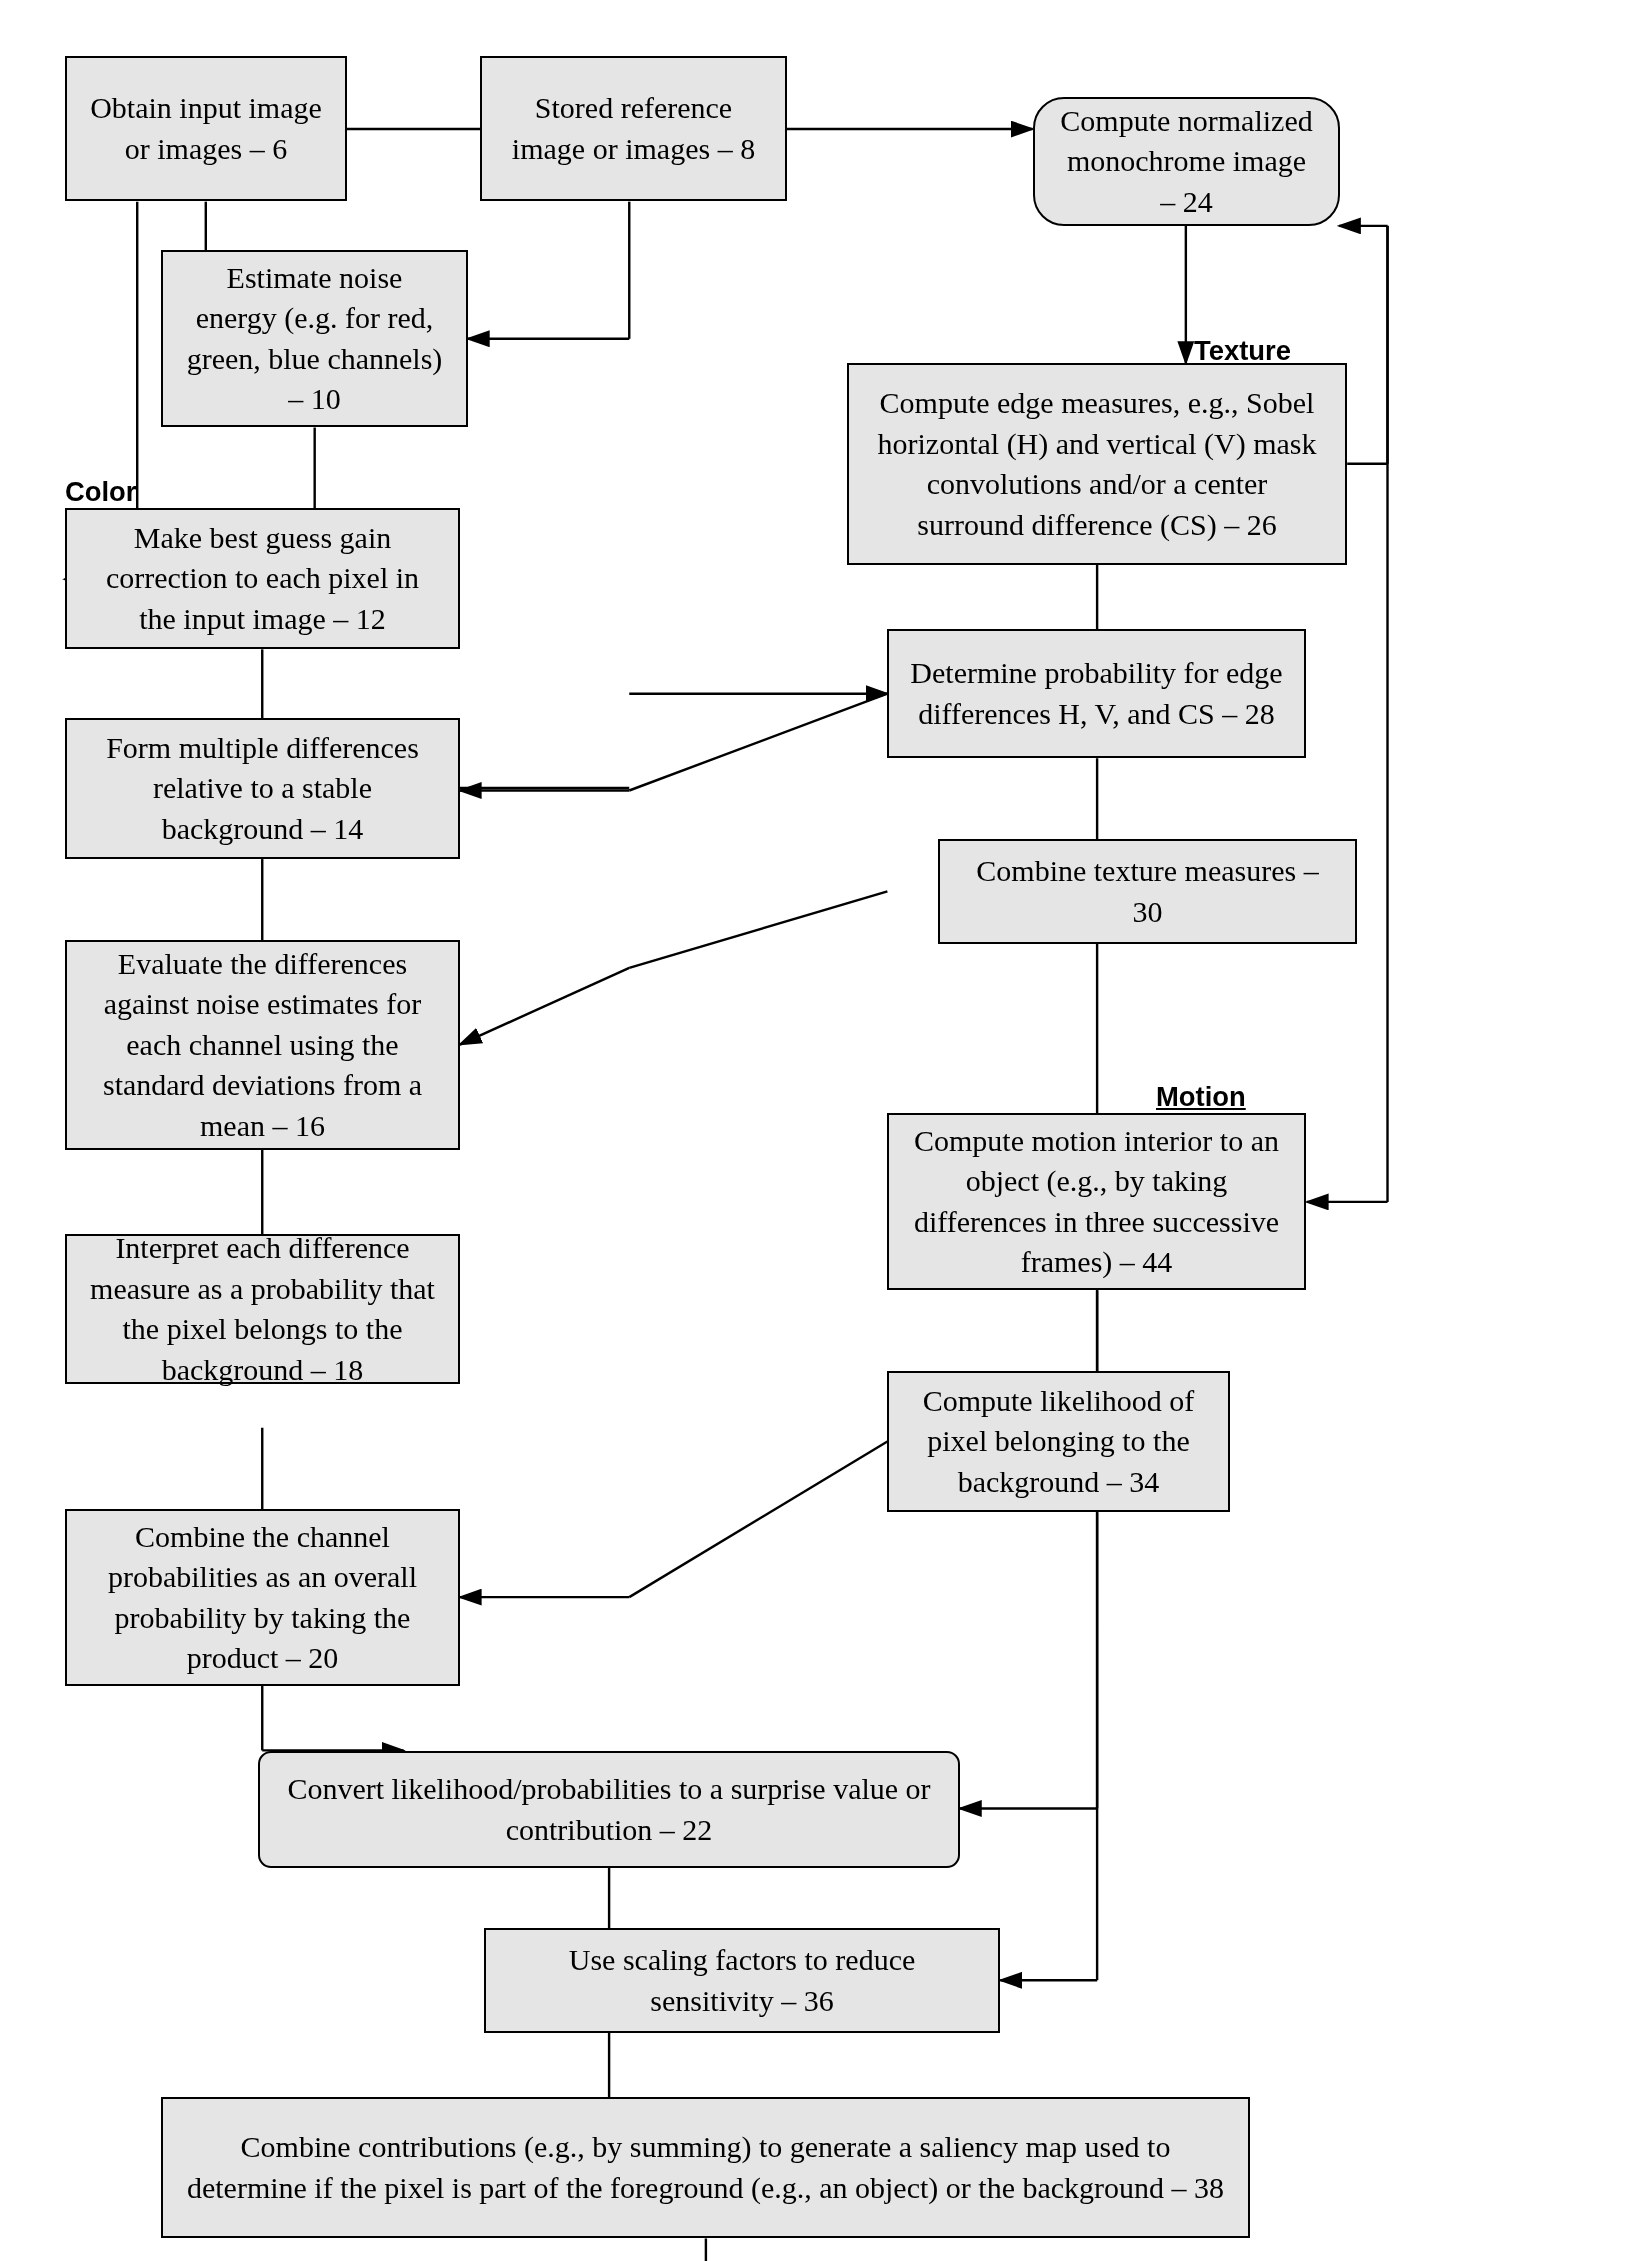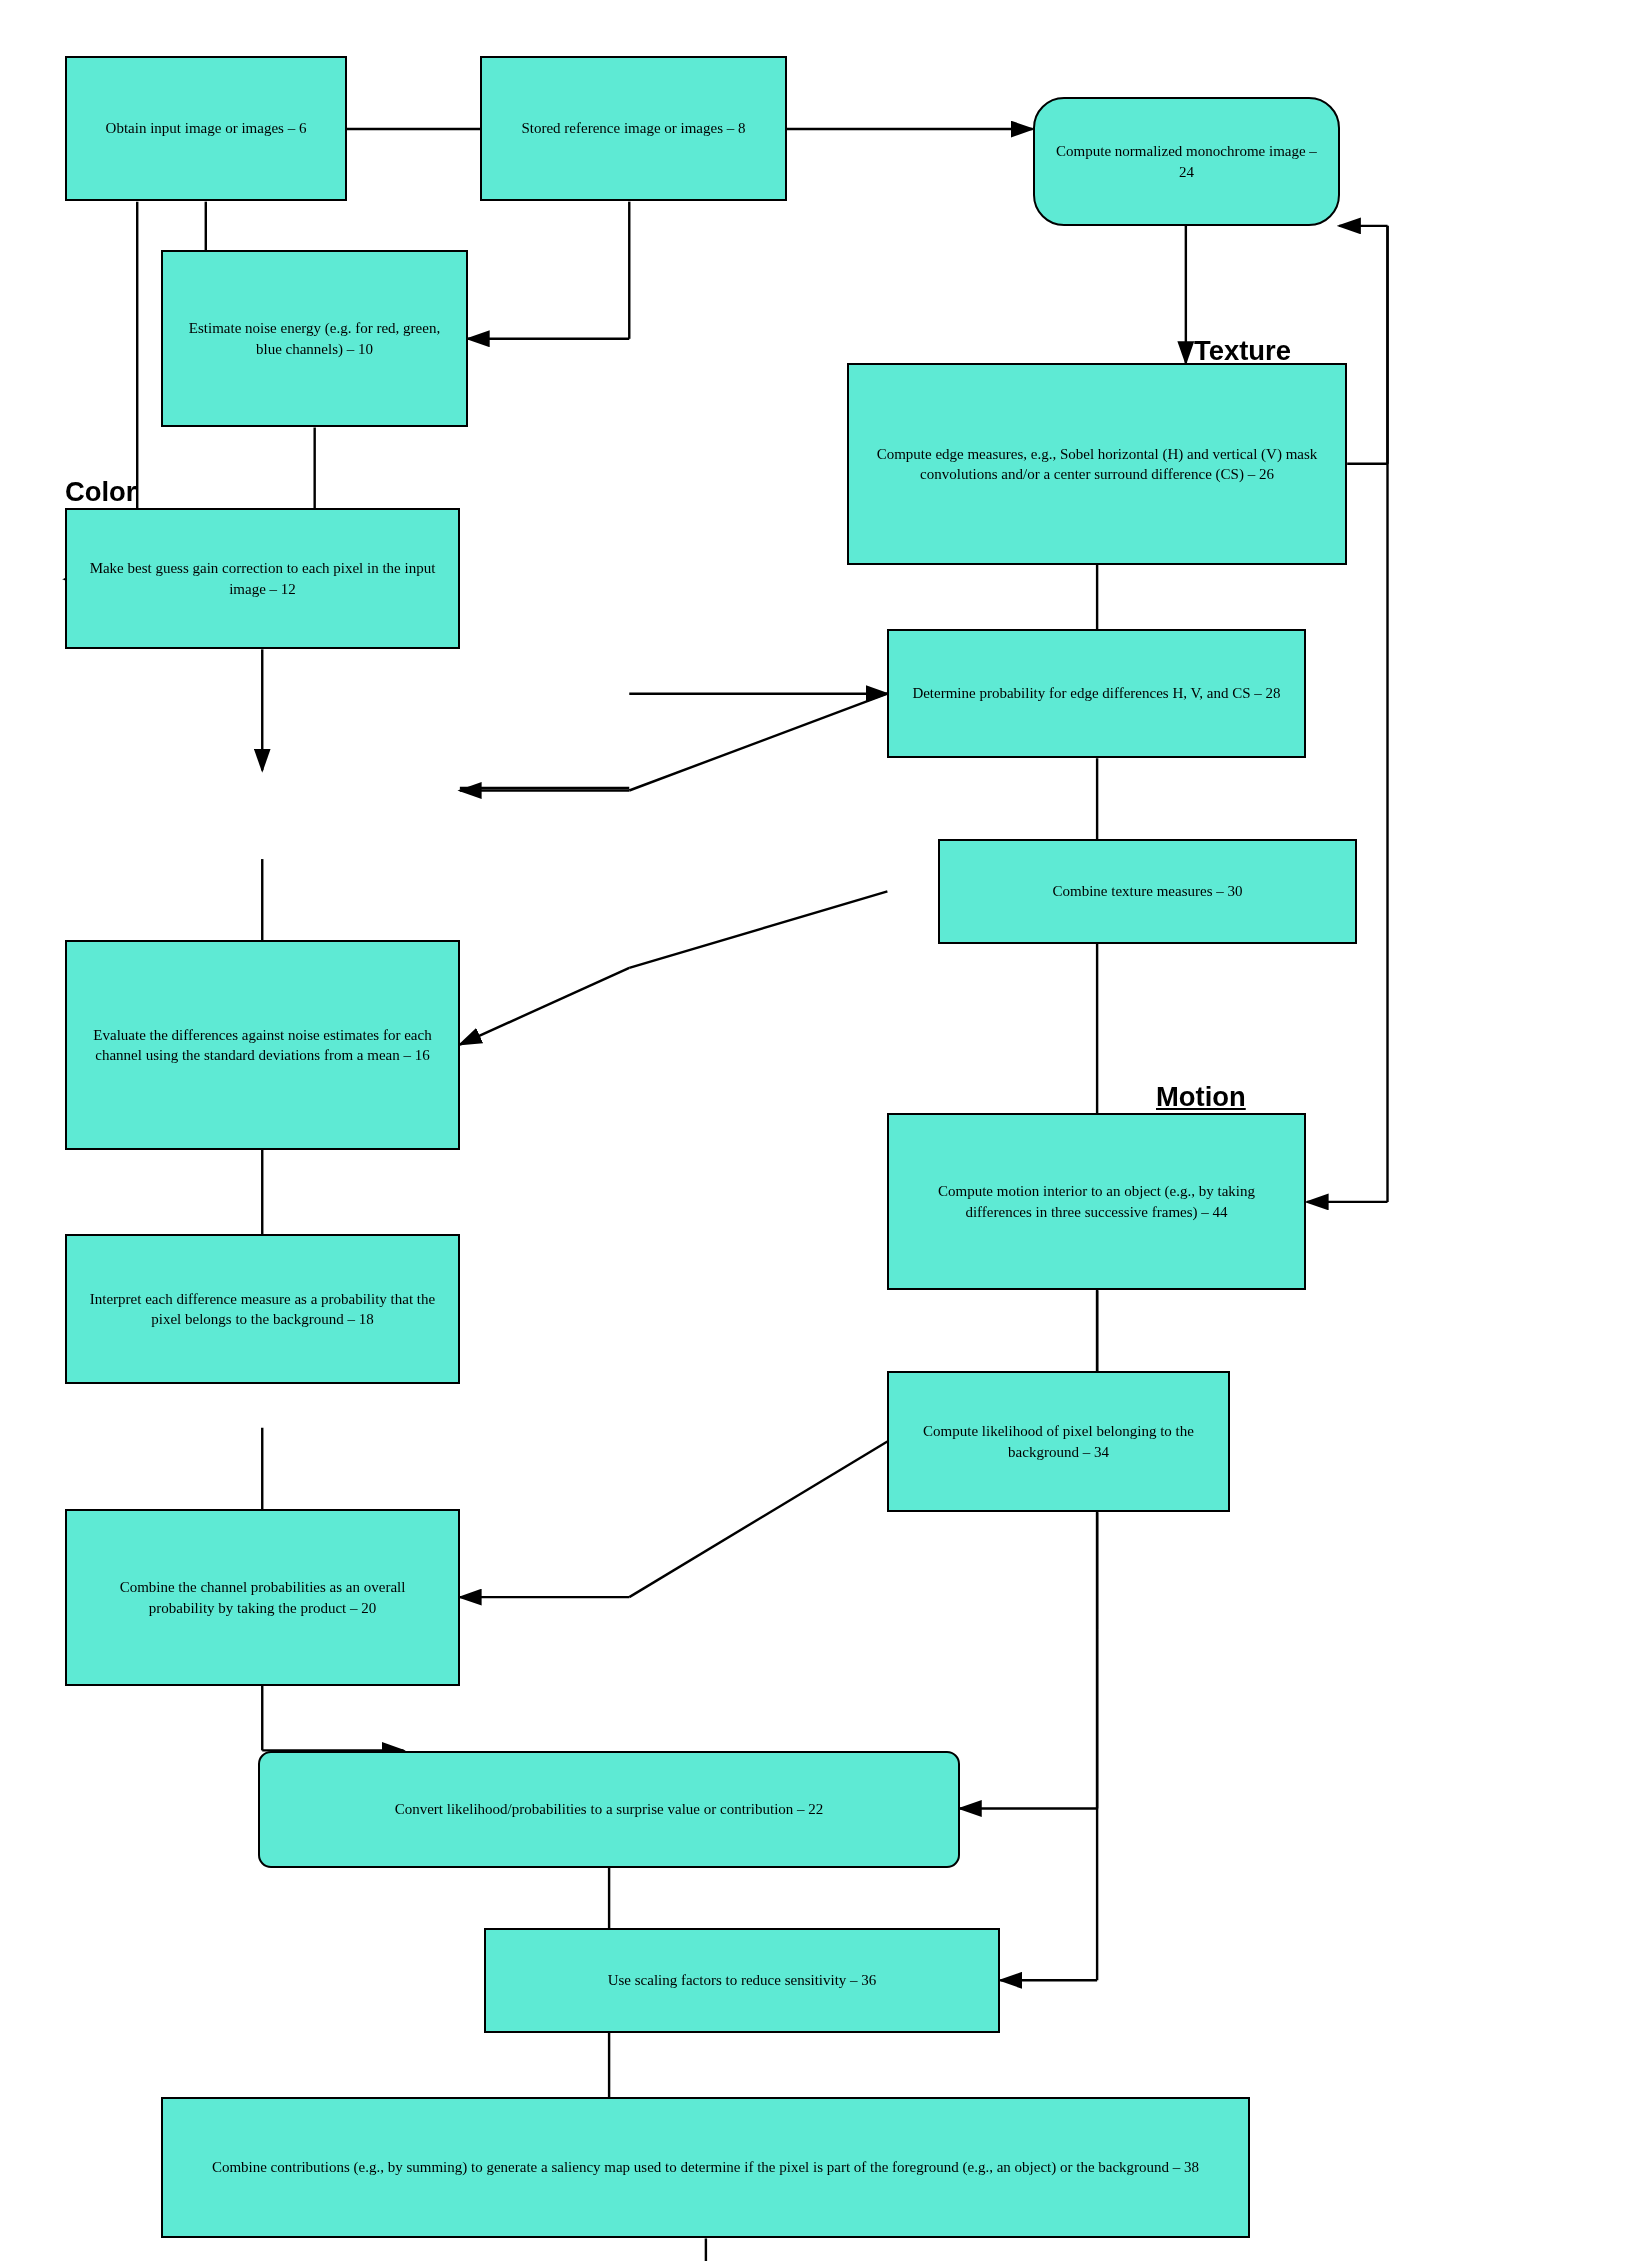--- a/index.html
+++ b/index.html
@@ -24,26 +24,26 @@
       top: 48px;
       right: 97px;
       font-size: 42px;
       font-weight: bold;
       font-family: Arial, sans-serif;
     }
 
     .box {
       position: absolute;
       border: 2.4px solid #000;
-      background: #5eead4;
+      background: #e5e5e5;
       text-align: center;
       display: flex;
       align-items: center;
       justify-content: center;
-      font-size: 15px;
+      font-size: 30px;
       line-height: 1.35;
       padding: 8px 21px;
     }
 
     .section-label {
       position: absolute;
       font-size: 27.4px;
       font-weight: bold;
       font-family: Arial, sans-serif;
     }
@@ -141,20 +141,21 @@
 
   </svg>
 
 <div class="box" style="left: 65px; top: 56px; width: 282px; height: 145px;">Obtain input image or images – 6</div>
     <div class="box" style="left: 480px; top: 56px; width: 307px; height: 145px;">Stored reference image or images – 8</div>
     <div class="box" style="left: 1033px; top: 97px; width: 307px; height: 129px; border-radius: 31px;">Compute normalized monochrome image – 24</div>
     <div class="box" style="left: 161px; top: 250px; width: 307px; height: 177px;">Estimate noise energy (e.g. for red, green, blue channels) – 10</div>
     <div class="box" style="left: 847px; top: 363px; width: 500px; height: 202px;">Compute edge measures, e.g., Sobel horizontal (H) and vertical (V) mask convolutions and/or a center surround difference (CS) – 26</div>
     <div class="box" style="left: 65px; top: 508px; width: 395px; height: 141px;">Make best guess gain correction to each pixel in the input image – 12</div>
     <div class="box" style="left: 887px; top: 629px; width: 419px; height: 129px;">Determine probability for edge differences H, V, and CS – 28</div>
+    <div class="box" style="left: 65px; top: 718px; width: 395px; height: 141px;">Form multiple differences relative to a stable background – 14</div>
     <div class="box" style="left: 938px; top: 839px; width: 419px; height: 105px;">Combine texture measures – 30</div>
     <div class="box" style="left: 65px; top: 940px; width: 395px; height: 210px;">Evaluate the differences against noise estimates for each channel using the standard deviations from a mean – 16</div>
     <div class="box" style="left: 887px; top: 1113px; width: 419px; height: 177px;">Compute motion interior to an object (e.g., by taking differences in three successive frames) – 44</div>
     <div class="box" style="left: 65px; top: 1234px; width: 395px; height: 150px;">Interpret each difference measure as a probability that the pixel belongs to the background – 18</div>
     <div class="box" style="left: 887px; top: 1371px; width: 343px; height: 141px;">Compute likelihood of pixel belonging to the background – 34</div>
     <div class="box" style="left: 65px; top: 1509px; width: 395px; height: 177px;">Combine the channel probabilities as an overall probability by taking the product – 20</div>
     <div class="box" style="left: 258px; top: 1751px; width: 702px; height: 117px; border-radius: 13px;">Convert likelihood/probabilities to a surprise value or contribution – 22</div>
     <div class="box" style="left: 484px; top: 1928px; width: 516px; height: 105px;">Use scaling factors to reduce sensitivity – 36</div>
     <div class="box" style="left: 161px; top: 2097px; width: 1089px; height: 141px;">Combine contributions (e.g., by summing) to generate a saliency map used to determine if the pixel is part of the foreground (e.g., an object) or the background – 38</div>
     <div class="section-label" style="left: 65px; top: 476px;">Color</div>

